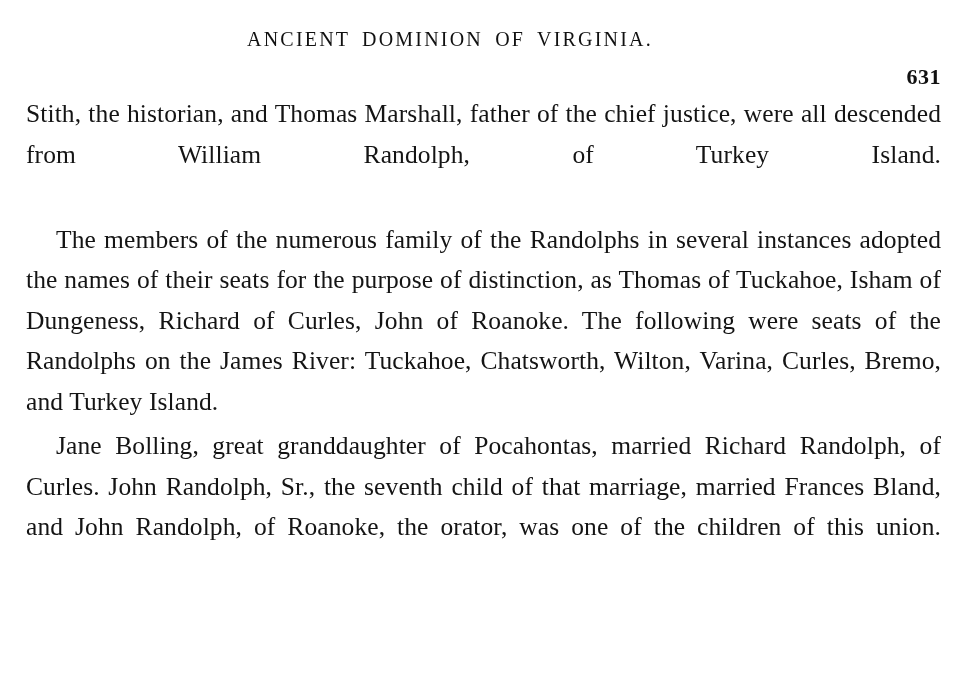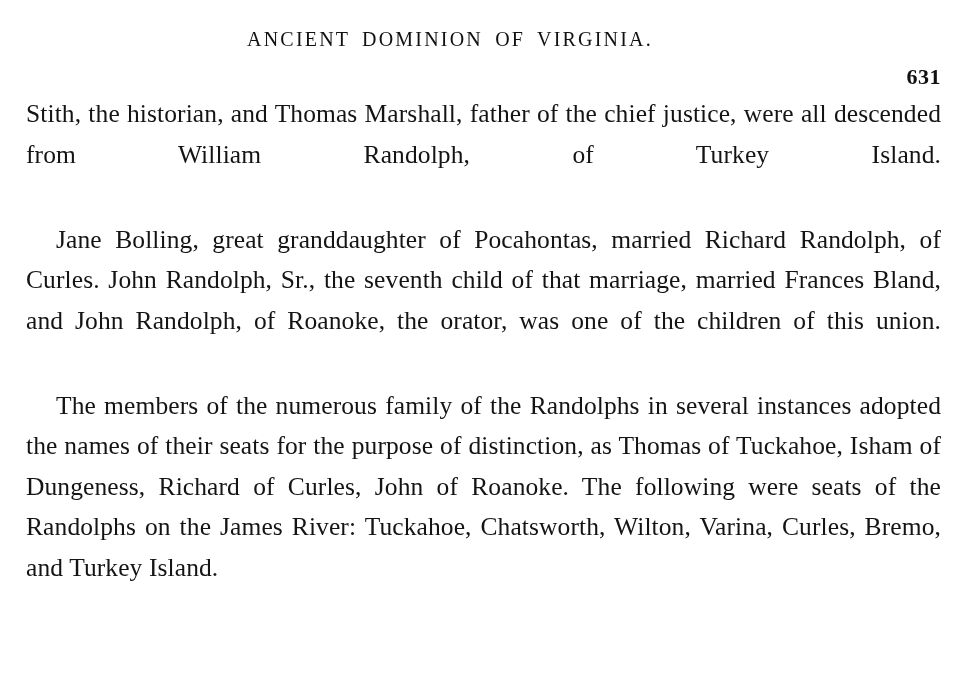--- a/index.html
+++ b/index.html
@@ -83,17 +83,17 @@
 
 <div class="page">
 
   <div class="running-head">
     <div class="head-title">ANCIENT  DOMINION  OF  VIRGINIA.</div>
     <div class="page-number">631</div>
   </div>
 
   <div class="body-text">
     <p class="para">Stith, the historian, and Thomas Marshall, father of the chief justice, were all descended from William Randolph, of Turkey Island.</p>
+    <p class="para indent last">The members of the numerous family of the Randolphs in several instances adopted the names of their seats for the purpose of distinction, as Thomas of Tuckahoe, Isham of Dungeness, Richard of Curles, John of Roanoke.   The following were seats of the Randolphs on the James River: Tuckahoe, Chatsworth, Wilton, Varina, Curles, Bremo, and Turkey Island.</p>
     <p class="para indent">Jane Bolling, great granddaughter of Pocahontas, married Richard Randolph, of Curles.   John Randolph, Sr., the seventh child of that marriage, married Frances Bland, and John Randolph, of Roanoke, the orator, was one of the children of this union.</p>
-    <p class="para indent last">The members of the numerous family of the Randolphs in several instances adopted the names of their seats for the purpose of distinction, as Thomas of Tuckahoe, Isham of Dungeness, Richard of Curles, John of Roanoke.   The following were seats of the Randolphs on the James River: Tuckahoe, Chatsworth, Wilton, Varina, Curles, Bremo, and Turkey Island.</p>
   </div>
 
 </div>
 
 </body></html>

